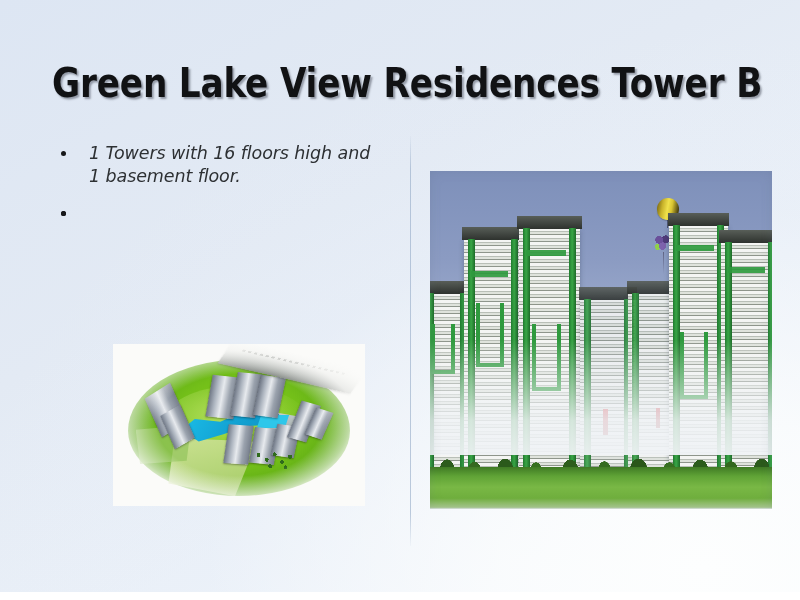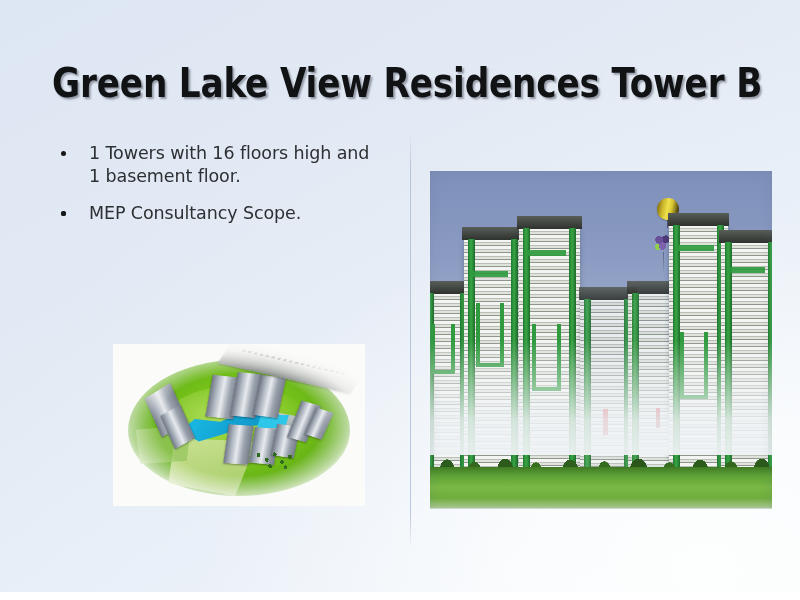--- a/index.html
+++ b/index.html
@@ -77,20 +77,21 @@
     border-radius: 50%;
     background: #17181a;
   }
   .bullet-text {
     font-size: 17.5px;
     line-height: 23px;
     color: #2d3033;
     font-family: "DejaVu Sans", "Liberation Sans", sans-serif;
     letter-spacing: -0.1px;
     white-space: pre-line;
+    font-style: italic;
   }
 
   
   .siteplan {
     position: absolute;
     left: 113px;
     top: 344px;
     width: 252px;
     height: 162px;
     overflow: hidden;
@@ -408,21 +409,20 @@
       <span class="bullet-text">1 Towers with 16 floors high and
 1  basement floor.</span>
     </div>
 
     <div class="bullet-row">
       <span class="bullet-dot"></span>
     </div>
 
     <div class="bullet-row">
       <span class="bullet-dot"></span>
-      <span class="bullet-text">MEP Consultancy Scope.</span>
     </div>
 
   </div>
 
   <div class="siteplan">
     <div class="sp-paper"></div>
     <div class="sp-ground"></div>
     <div class="sp-ground-hl"></div>
     <div class="sp-wedge"></div>
     <div class="sp-wedge2"></div>

